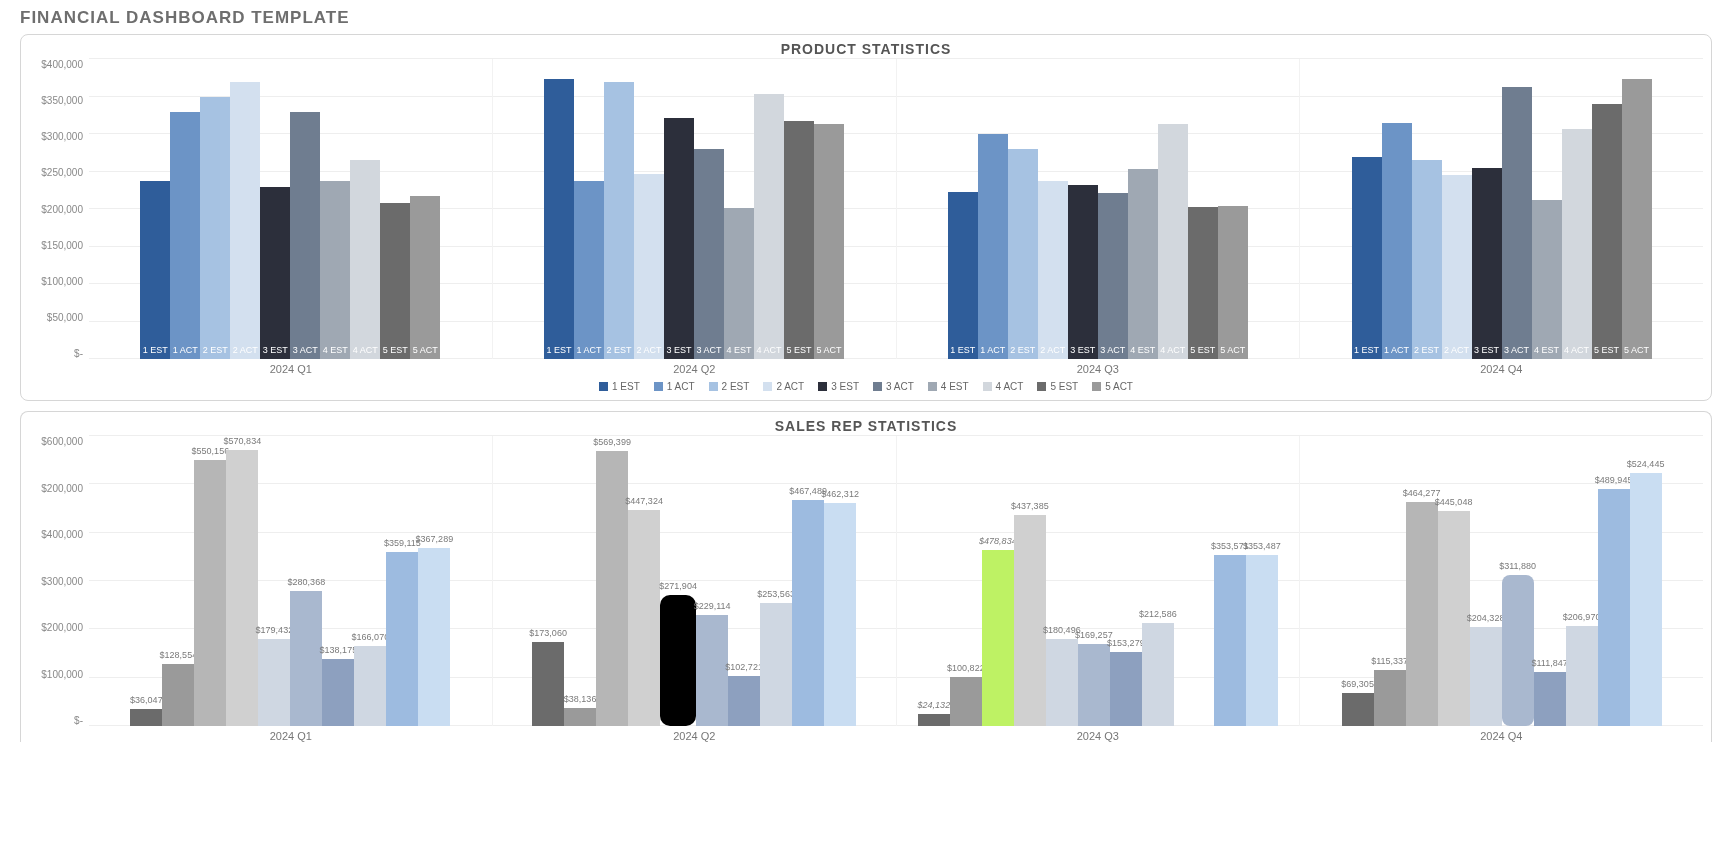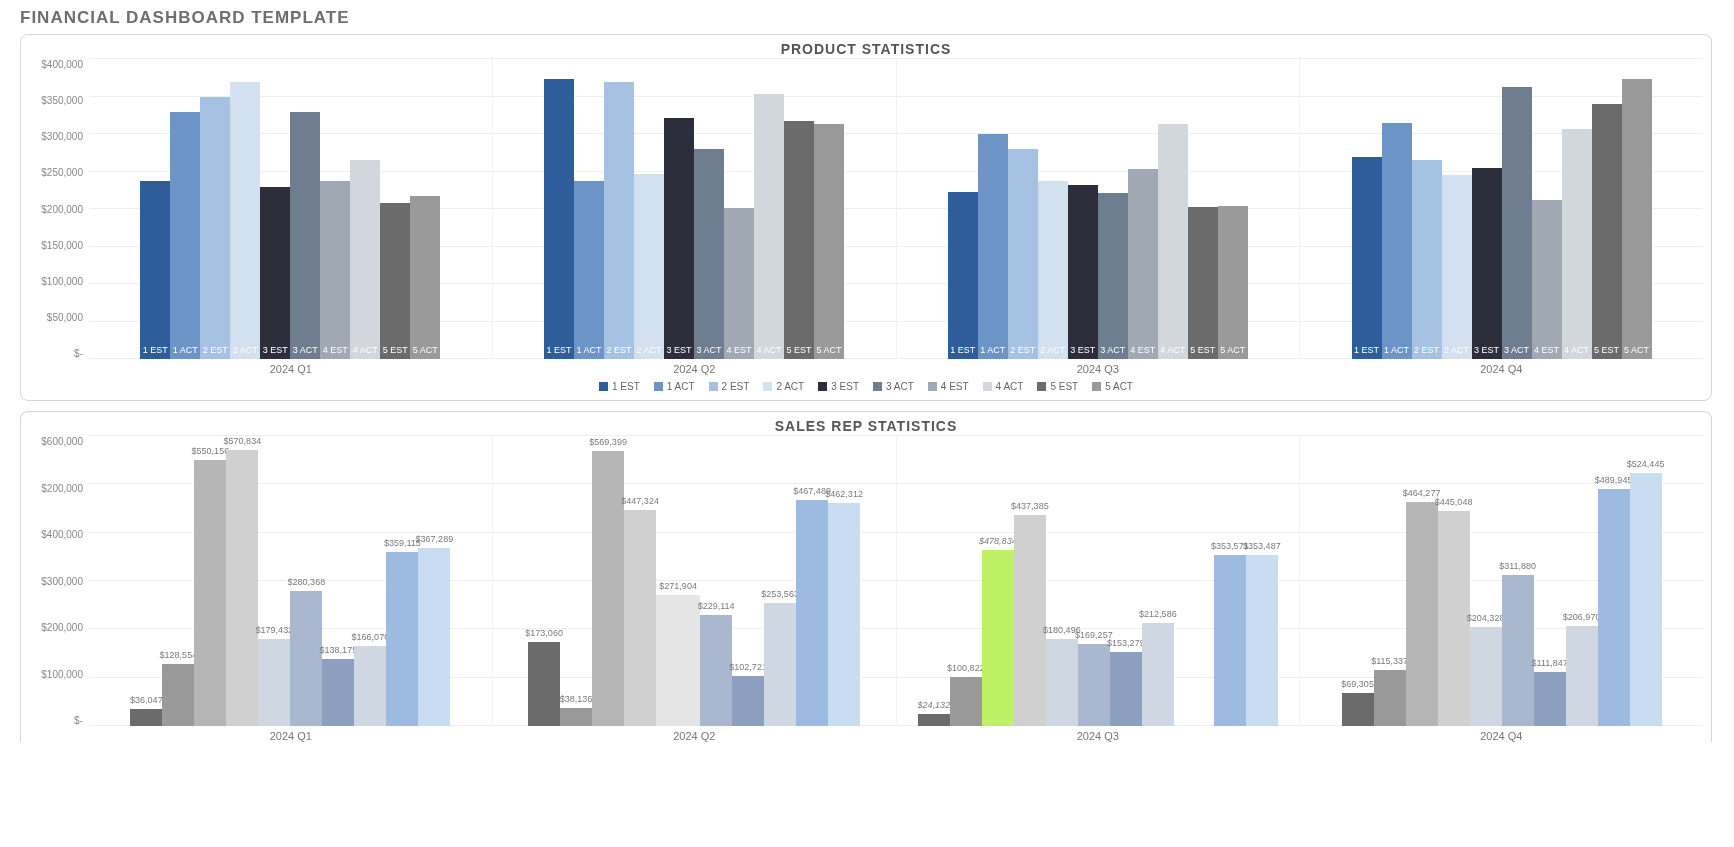--- a/index.html
+++ b/index.html
@@ -302,21 +302,21 @@
               </div>
               <div class="bar2" style="height: 18.4324px; width: 32px; background: rgb(154, 154, 154);">
                 <span class="toplab">$38,136</span>
               </div>
               <div class="bar2" style="height: 275.21px; width: 32px; background: rgb(182, 182, 182);">
                 <span class="toplab">$569,399</span>
               </div>
               <div class="bar2" style="height: 216.207px; width: 32px; background: rgb(208, 208, 208);">
                 <span class="toplab">$447,324</span>
               </div>
-              <div class="bar2" style="height: 131.42px; width: 44px; background: #e5e5e5;">
+              <div class="bar2" style="height: 131.42px; width: 36px; background: #000000; border-radius: 10px;">
                 <span class="toplab">$271,904</span>
               </div>
               <div class="bar2" style="height: 110.738px; width: 32px; background: rgb(169, 184, 207);">
                 <span class="toplab">$229,114</span>
               </div>
               <div class="bar2" style="height: 49.6485px; width: 32px; background: rgb(141, 160, 191);">
                 <span class="toplab">$102,721</span>
               </div>
               <div class="bar2" style="height: 122.555px; width: 32px; background: rgb(207, 215, 226);">
                 <span class="toplab">$253,563</span>
@@ -369,21 +369,21 @@
               </div>
               <div class="bar2" style="height: 224.401px; width: 32px; background: rgb(182, 182, 182);">
                 <span class="toplab">$464,277</span>
               </div>
               <div class="bar2" style="height: 215.107px; width: 32px; background: rgb(208, 208, 208);">
                 <span class="toplab">$445,048</span>
               </div>
               <div class="bar2" style="height: 98.7585px; width: 32px; background: rgb(207, 215, 226);">
                 <span class="toplab">$204,328</span>
               </div>
-              <div class="bar2" style="height: 150.742px; width: 32px; background: rgb(169, 184, 207);">
+              <div class="bar2" style="height: 150.742px; width: 32px; background: rgb(169, 184, 207); border-radius: 8px;">
                 <span class="toplab">$311,880</span>
               </div>
               <div class="bar2" style="height: 54.0594px; width: 32px; background: rgb(141, 160, 191);">
                 <span class="toplab">$111,847</span>
               </div>
               <div class="bar2" style="height: 100.035px; width: 32px; background: rgb(207, 215, 226);">
                 <span class="toplab">$206,970</span>
               </div>
               <div class="bar2" style="height: 236.807px; width: 32px; background: rgb(157, 187, 224);">
                 <span class="toplab">$489,945</span>

